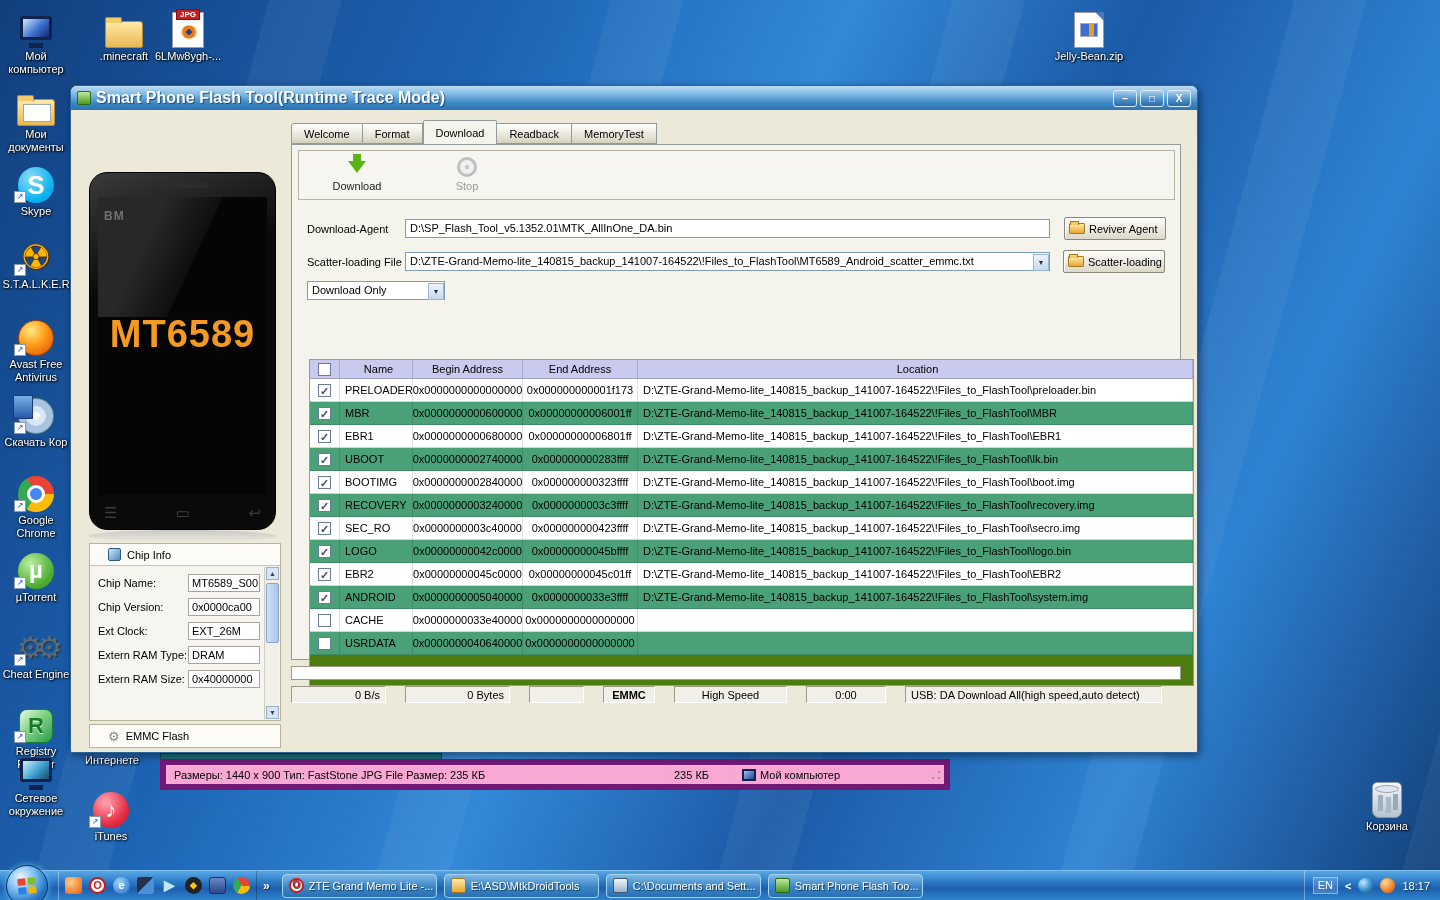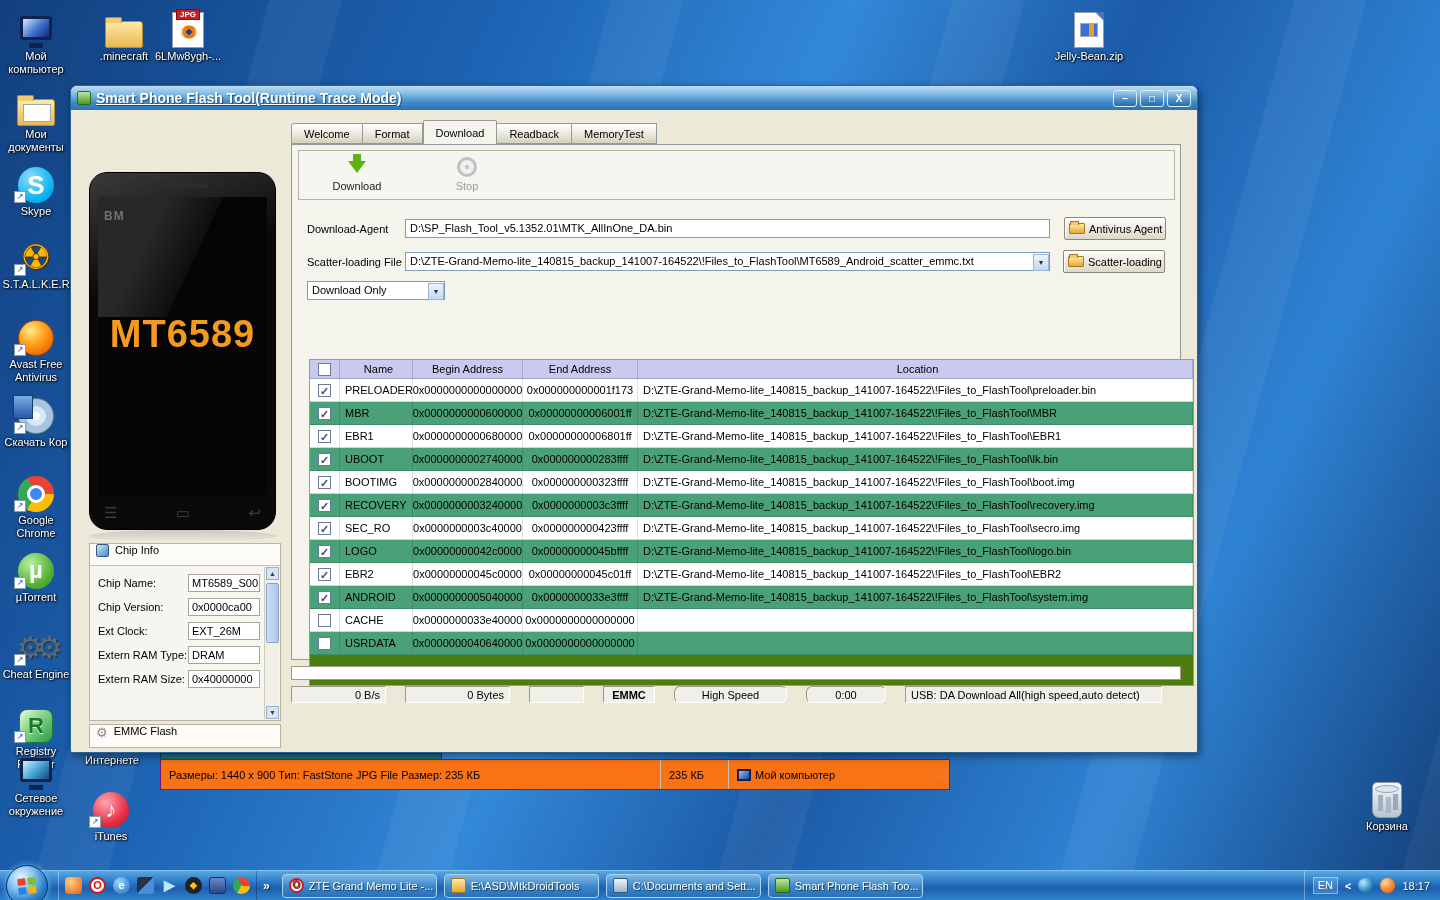--- a/index.html
+++ b/index.html
@@ -42,41 +42,41 @@
   .g-rr { width:34px; height:34px; border-radius:8px; background:linear-gradient(135deg,#eafbea,#8cd88c 40%,#2a9a4a); border:1px solid #1a7a3a; color:#157a2a; font-size:22px; font-weight:bold; line-height:32px; text-align:center; text-shadow:0 1px 0 #fff; }
   .g-itunes { width:36px; height:36px; border-radius:50%; background:radial-gradient(circle at 35% 28%,#ff9ca8 5%,#e83048 60%,#b01028); color:#fff; font-size:22px; line-height:36px; text-align:center; }
   .g-trash { width:30px; height:36px; background:linear-gradient(#f4f8fc,#b9c4cf), radial-gradient(circle at 8px 10px,#8aa 2px,transparent 3px); border:1px solid #8d99a6; border-radius:5px 5px 7px 7px; position:relative; }
   .g-trash::before { content:''; position:absolute; top:2px; left:2px; right:2px; height:6px; border-radius:50%; border:1px solid #9aa8b4; background:#dde6ee; }
   .g-trash::after { content:''; position:absolute; top:12px; left:5px; width:5px; height:16px; background:#9fb0c0; box-shadow:8px 2px 0 #a8bac8, 15px -1px 0 #98aab8; }
 
   
   .win { position:absolute; left:70px; top:85px; width:1128px; height:668px; border:1px solid #2a6496; border-radius:7px 7px 2px 2px; box-shadow:2px 3px 8px rgba(0,0,0,0.45); background:#ece9d8; }
   .tbar { height:24px; border-radius:6px 6px 0 0; background:linear-gradient(#bfdcf2,#7db9e4 35%,#3e88c6 70%,#2a74b4); display:flex; align-items:center; padding:0 6px; }
   .tbar .appico { width:14px; height:14px; background:linear-gradient(#bfe8a0,#4a9a20); border:1px solid #2a6a10; border-radius:2px; margin-right:5px; }
-  .tbar .ttl { color:#fff; font-size:14px; font-weight:bold; text-shadow:1px 1px 1px #1a4a7a; flex:1;text-decoration:underline; }
+  .tbar .ttl { color:#fff; font-size:16px; font-weight:bold; text-shadow:1px 1px 1px #1a4a7a; flex:1; }
   .wbtns { display:flex; gap:3px; }
   .wbtn { width:24px; height:17px; border-radius:3px; border:1px solid #d8ecfa; background:linear-gradient(#a8d0ee,#4a8cc8 60%,#2a6ca8); color:#fff; font-size:10px; font-weight:bold; text-align:center; line-height:15px; }
   .mbar { height:21px; background:#f6f5f1; border-bottom:1px solid #c8c4b0; display:flex; align-items:center; padding-left:8px; }
   .mitem { font-size:11px; color:#000; padding:0 10px; }
 
   .wbody { position:relative; height:622px; }
 
   
   .phone { position:absolute; left:18px; top:62px; width:187px; height:358px; background:linear-gradient(160deg,#3a3a3a,#0a0a0a 30%); border-radius:18px; border:1px solid #000; padding:24px 8px 34px 8px; }
   .phone .screen { width:100%; height:100%; background:#050505; position:relative; overflow:hidden; }
   .phone .gloss { position:absolute; top:0; left:0; right:0; height:120px; background:linear-gradient(115deg,rgba(255,255,255,0.14) 30%,rgba(255,255,255,0.04) 55%,transparent 56%); pointer-events:none; }
   .phone .bm { position:absolute; top:12px; left:6px; color:#5a5a5a; font-size:12px; font-weight:bold; letter-spacing:1px; }
   .phone .chipname { position:absolute; top:46%; left:0; right:0; transform:translateY(-50%); text-align:center; color:#f59a20; font-size:38px; font-weight:bold; letter-spacing:1px; }
   .phone .speaker { position:absolute; top:10px; left:50%; transform:translateX(-50%); width:50px; height:5px; background:#2c2c2c; border-radius:3px; }
   .phone .nav { position:absolute; bottom:7px; left:14px; right:14px; display:flex; justify-content:space-between; color:#3c3c3c; font-size:15px; }
   .phone-shadow { position:absolute; left:18px; top:420px; width:187px; height:12px; background:linear-gradient(#c8c8c8,rgba(200,200,200,0)); border-radius:50%; }
 
   
   .panel { position:absolute; left:18px; width:192px; background:#f6f5f0; border:1px solid #b8b4a0; }
-  .phead { height:22px; background:#fcfbf8; border-bottom:1px solid #c8c4b0; display:flex; align-items:flex-start; gap:6px; padding-left:6px; font-size:11px; color:#000; }
+  .phead { height:22px; background:#fcfbf8; border-bottom:1px solid #c8c4b0; display:flex; align-items:center; gap:6px; padding-left:18px; font-size:11px; color:#000; }
   .chipico { width:13px; height:13px; background:linear-gradient(135deg,#cfe8f8,#4a8ac0); border:1px solid #2a5a80; border-radius:2px; }
   .gearico { color:#8a8a8a; font-size:13px; }
   .pbody { position:relative; padding:8px 20px 4px 8px; }
   .crow { display:flex; justify-content:space-between; align-items:center; margin-bottom:6px; }
   .crow label { font-size:11px; color:#000; }
   .crow .val { width:72px; height:18px; background:#fff; border:1px solid #a8a49a; font-size:11px; line-height:16px; padding-left:3px; overflow:hidden; white-space:nowrap; }
   .vsb { position:absolute; right:1px; top:1px; bottom:1px; width:15px; background:#f0efe8; border-left:1px solid #d0cdbd; }
   .vsb .arr { position:absolute; left:1px; width:13px; height:13px; background:#d8e4f4; border:1px solid #9ab0cc; color:#345; font-size:7px; text-align:center; line-height:12px; }
   .vsb .thumb { position:absolute; left:1px; top:16px; width:13px; height:60px; background:linear-gradient(90deg,#cfe0f6,#aac4e8); border:1px solid #8aa4c8; border-radius:2px; }
 
@@ -114,27 +114,27 @@
   .c-name { width:73px; padding-left:5px; }
   .c-begin { width:110px; justify-content:center; }
   .c-end { width:115px; justify-content:center;text-align:center; }
   .c-location { flex:1; padding-left:5px; }
   .cb { width:13px; height:13px; background:#fff; border:1px solid #6a7a9a; font-size:11px; line-height:12px; text-align:center; color:#44506a; font-weight:bold; }
 
   .progress { position:absolute; left:220px; top:556px; width:890px; height:14px; background:#fff; border:1px solid #9d9a8b; }
   .sbar { position:absolute; left:220px; top:576px; width:890px; height:17px; display:flex; font-size:11px; }
   .seg { border:1px solid; border-color:#9d9a8b #fff #fff #9d9a8b; background:#f0efe8; display:flex; align-items:center; padding:0 5px; margin-right:19px; white-space:nowrap; overflow:hidden; }
   .seg.r { justify-content:flex-end; }
-  .seg.c { justify-content:center;border-radius:6px; }
+  .seg.c { justify-content:center; }
   .seg.b { font-weight:bold; justify-content:center; }
 
   
   .viewer { position:absolute; left:160px; top:753px; width:790px; height:37px; z-index:1; }
   .viewer .teal { position:absolute; left:0; top:0; width:282px; height:7px; background:#1b6e7a; border:1px solid #0d4a54; }
-  .viewer .vsbar { position:absolute; left:0; top:6px; right:0; bottom:0; background:#f97316; border:1px solid #701a75; display:flex; align-items:center; font-size:11px; }
+  .viewer .vsbar { position:absolute; left:0; top:6px; right:0; bottom:0; background:#f9a8d4; border:6px solid #701a75; display:flex; align-items:center; font-size:11px; }
   .viewer .vseg { padding:0 8px; height:100%; display:flex; align-items:center; border-right:1px solid #c8c4b4; white-space:nowrap; overflow:hidden; }
   .viewer .mini-mon { width:14px; height:12px; background:linear-gradient(135deg,#9fc3ef,#1d3f8f); border:2px solid #10224e; margin-right:4px; }
   .viewer .grip { margin-left:auto; margin-right:3px; width:10px; height:10px; background:
       radial-gradient(circle at 8px 2px,#9a9a8a 1.2px,transparent 1.6px),
       radial-gradient(circle at 8px 8px,#9a9a8a 1.2px,transparent 1.6px),
       radial-gradient(circle at 2px 8px,#9a9a8a 1.2px,transparent 1.6px); }
 
   
   .taskbar { position:absolute; left:0; bottom:0; width:1440px; height:30px; background:linear-gradient(#58a8e4,#2a77c4 40%,#1d5fae 60%,#2f83cc); border-top:1px solid #7fc0ee; display:flex; align-items:center; z-index:5; }
   .orb { width:42px; height:42px; border-radius:50%; margin:0 10px 0 6px; background:radial-gradient(circle at 35% 28%,#eaf6ff,#7fc0f0 35%,#2a7ac8 65%,#0c4a8c); border:1px solid #0a3a6e; box-shadow:0 0 6px rgba(120,200,255,0.8); position:relative; flex:none; }
@@ -371,21 +371,21 @@
           <div class="tlabel dis">Stop</div>
         </div>
       </div>
 
       <div class="frow" style="top:72px">
         <span class="flabel" style="width:98px">Download-Agent</span>
         <span class="finput" style="width:645px">D:\SP_Flash_Tool_v5.1352.01\MTK_AllInOne_DA.bin</span>
         <span style="width:14px"></span>
         <span class="fbtn">
           <span class="mini-folder"></span>
-          <span>Antivirus Agent</span>
+          <span>Reviver Agent</span>
         </span>
       </div>
 
       <div class="frow" style="top:105px">
         <span class="flabel" style="width:98px">Scatter-loading File</span>
         <span class="finput" style="width:645px;padding-right:18px">D:\ZTE-Grand-Memo-lite_140815_backup_141007-164522\!Files_to_FlashTool\MT6589_Android_scatter_emmc.txt</span>
         <span class="combo-arr" style="position:relative;right:17px;height:17px;margin-right:-16px">▼</span>
         <span style="width:13px"></span>
         <span class="fbtn">
           <span class="mini-folder"></span>

